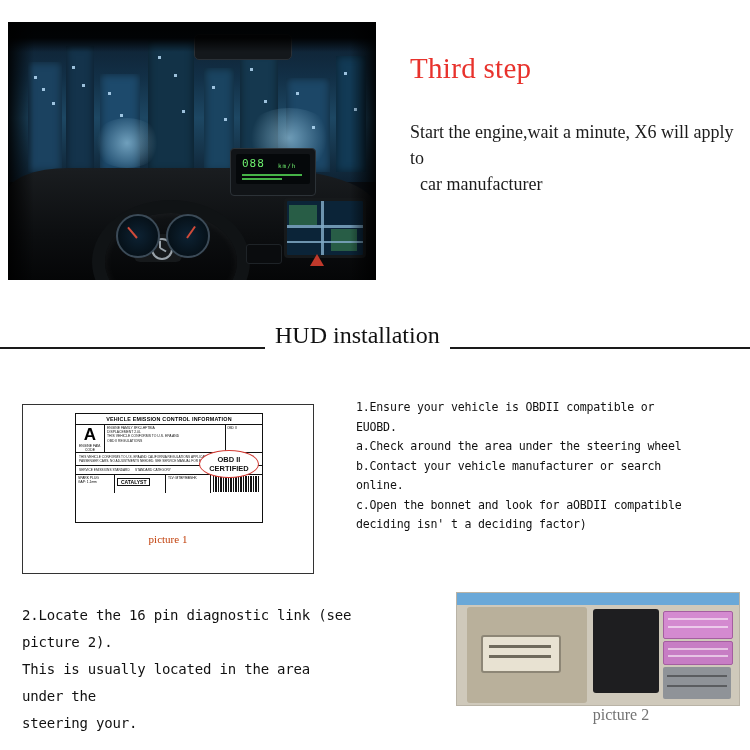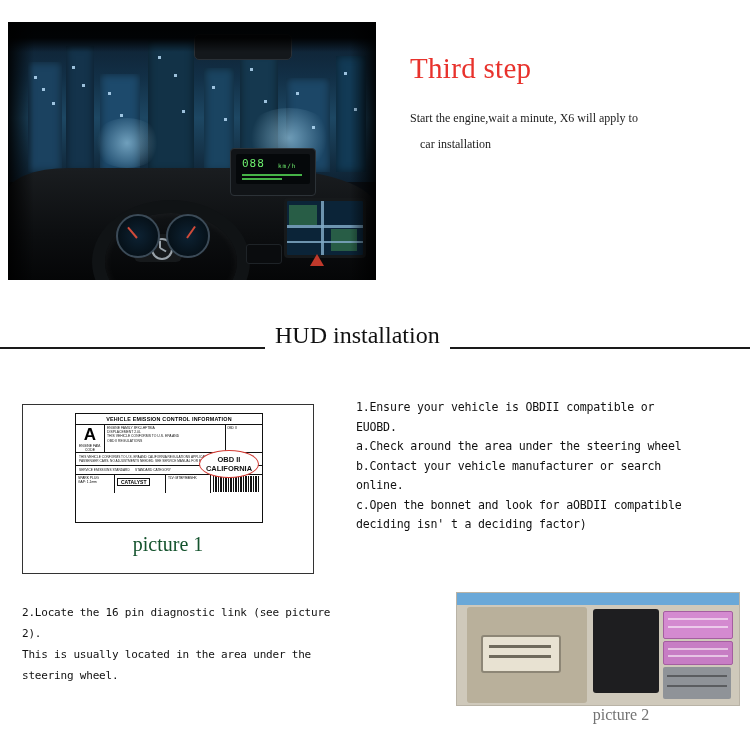--- a/index.html
+++ b/index.html
@@ -218,26 +218,26 @@
   .step-block {
     position: absolute;
     left: 410px;
     top: 52px;
     width: 330px;
   }
   .step-title {
     color: #e8322c;
     font-size: 29px;
     font-family: "Liberation Serif", serif;
-    margin: 0 0 20px 0;
+    margin: 0 0 34px 0;
     letter-spacing: 0.3px;
   }
   .step-text {
     color: #1b1b1b;
-    font-size: 12px;
+    font-size: 18px;
     line-height: 26px;
     font-family: "Liberation Serif", serif;
   }
   .step-text .indent { display: block; padding-left: 10px; }
 
   
   .hr-line {
     position: absolute;
     left: 0;
     top: 347px;
@@ -354,44 +354,44 @@
     line-height: 9px;
     padding-top: 4px;
     box-sizing: border-box;
     color: #111;
     background: #fff;
   }
   .picture-caption {
     position: absolute;
     width: 100%;
     text-align: center;
-    font-size: 20px;
-    color: #14532d;
+    font-size: 11px;
+    color: #c2410c;
     font-family: "Liberation Serif", serif;
   }
 
   .right-text {
     position: absolute;
     left: 356px;
     top: 398px;
     width: 390px;
     font-family: "DejaVu Sans Mono", monospace;
     font-size: 11.6px;
     line-height: 19.5px;
     color: #111;
     letter-spacing: -0.2px;
   }
   .left-text {
     position: absolute;
     left: 22px;
     top: 602px;
     width: 330px;
     font-family: "DejaVu Sans Mono", monospace;
-    font-size: 11px;
-    line-height: 21px;
+    font-size: 14px;
+    line-height: 27px;
     color: #111;
     letter-spacing: -0.2px;
   }
 
   
   .photo2 {
     position: absolute;
     left: 456px;
     top: 592px;
     width: 282px;
@@ -546,21 +546,21 @@
     </div>
 
     <div class="mirror"></div>
     <div class="windshield-frame"></div>
   </div>
 
   <div class="step-block">
     <div class="step-title">Third step</div>
     <div class="step-text">
       <span>Start the engine,wait a minute, X6 will apply to</span>
-      <span class="indent">car installation</span>
+      <span class="indent">car manufacturer</span>
     </div>
   </div>
 </div>
 
 <div class="hr-line"></div>
 <div class="hud-heading">HUD installation</div>
 
 <div class="sticker-box">
   <div class="sticker-inner">
     <div class="sticker-title">VEHICLE EMISSION CONTROL INFORMATION</div>
@@ -598,41 +598,41 @@
       <div style="width:40px;">
         <div>TLV: MTBP/BBSHK</div>
       </div>
       <div style="flex:1; padding-top:1px;">
         <div class="barcode"></div>
       </div>
     </div>
 
     <div class="obd-oval">
       <div>OBD II</div>
-      <div>CALIFORNIA</div>
+      <div>CERTIFIED</div>
     </div>
   </div>
 
   <div class="picture-caption" style="top:128px;">picture 1</div>
 </div>
 
 <div class="right-text">
   <div>1.Ensure your vehicle is OBDII compatible or</div>
   <div>EUOBD.</div>
   <div>a.Check around the area under the steering wheel</div>
   <div>b.Contact your vehicle manufacturer or search</div>
   <div>online.</div>
   <div>c.Open the bonnet and look for aOBDII compatible</div>
   <div> deciding isn' t a deciding factor)</div>
 </div>
 
 <div class="left-text">
   <div>2.Locate the 16 pin diagnostic link (see picture 2).</div>
   <div>This is usually located in the area under the</div>
-  <div>steering wheel.</div>
+  <div>steering your.</div>
 </div>
 
 <div class="photo2">
   <div class="p2-top-bar"></div>
   <div class="p2-panel"></div>
   <div class="p2-connector">
     <div class="p2-pinrow" style="left:6px; top:8px; width:62px;"></div>
     <div class="p2-pinrow" style="left:6px; top:18px; width:62px;"></div>
   </div>
   <div class="p2-blackbox"></div>

